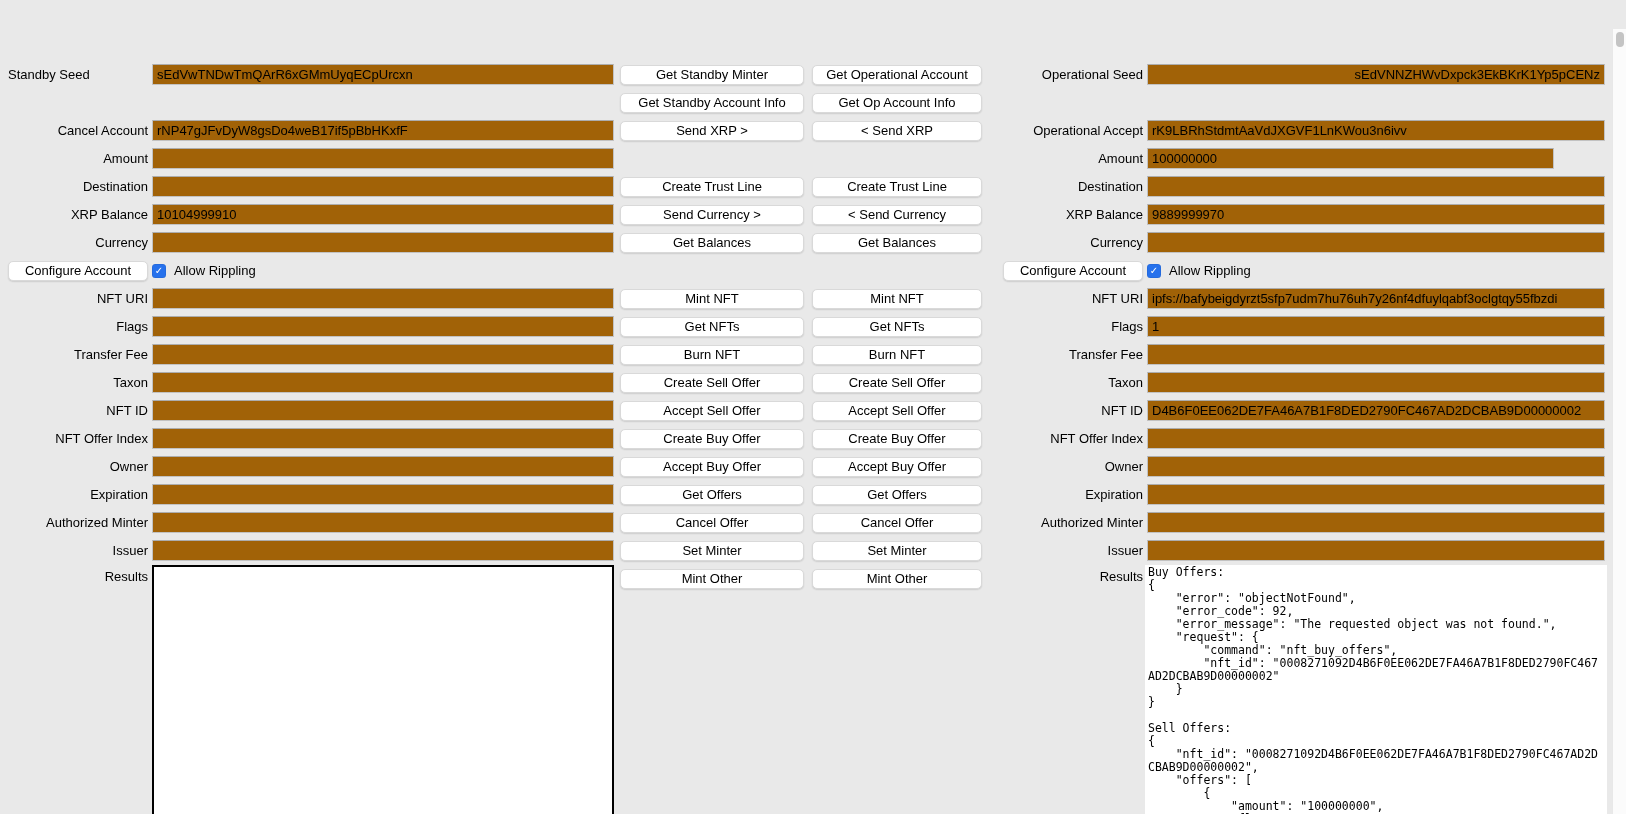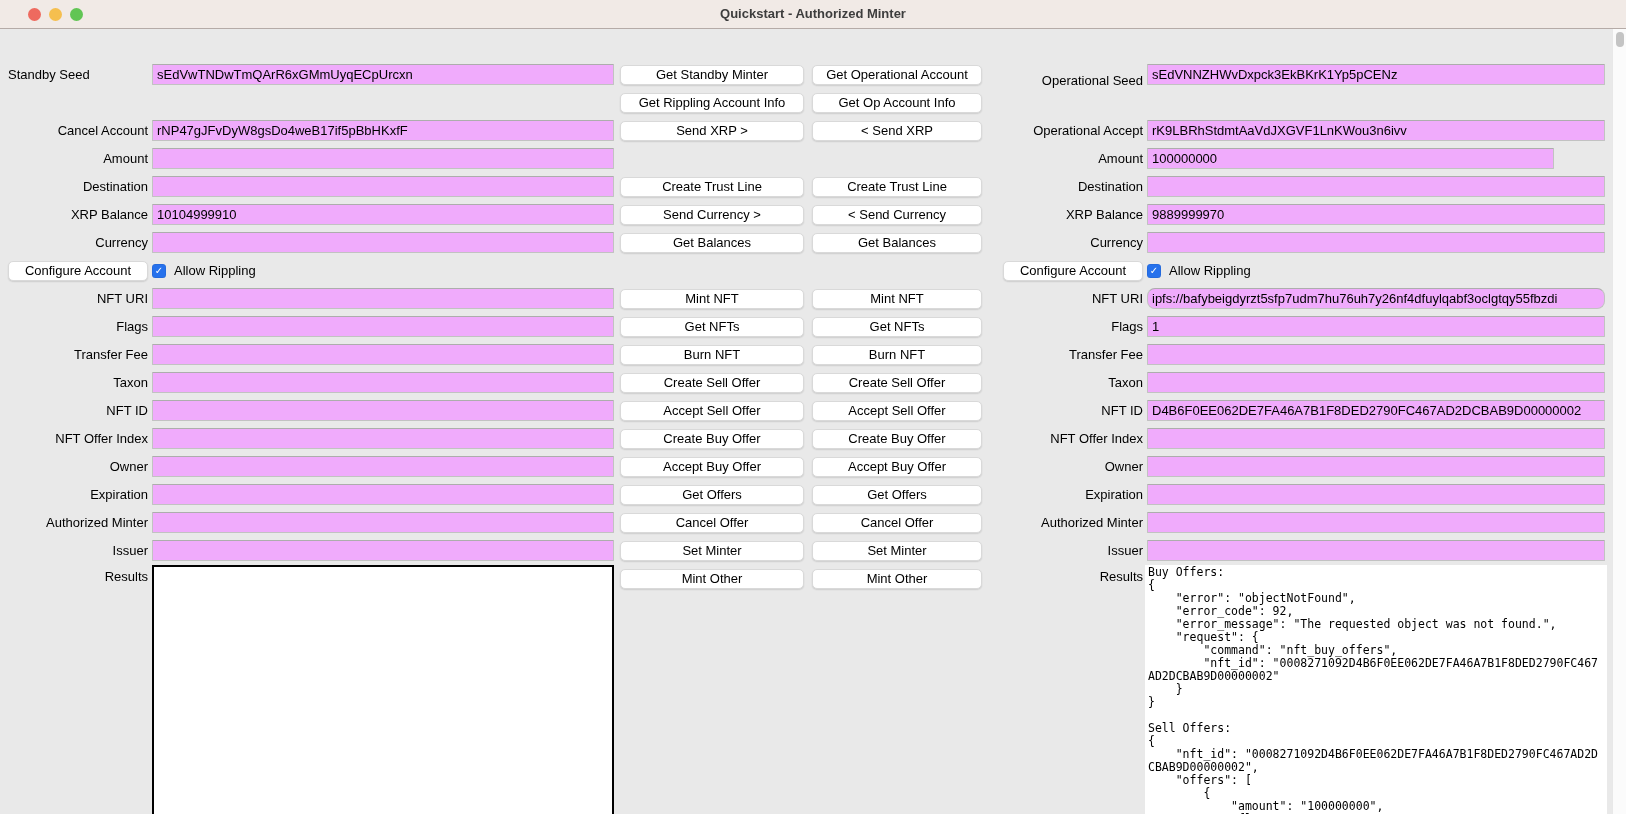--- a/index.html
+++ b/index.html
@@ -10,21 +10,21 @@
          font-size:13px;font-weight:bold;color:#3d3d3d;}
   .traffic{position:absolute;left:28px;top:7.5px;display:flex;gap:8px;}
   .tl{width:13px;height:13px;border-radius:50%;display:inline-block;}
   .tl.red{background:#ee6a5f;}
   .tl.yellow{background:#f5bf4f;}
   .tl.green{background:#61c554;}
   .content{position:absolute;left:0;top:29px;width:1626px;height:785px;background:#e9e9e9;}
 
   .lbl{position:absolute;height:20px;line-height:20px;font-size:13px;color:#000;text-align:right;white-space:nowrap;}
   .lbl-first{text-align:left;padding-left:8px;}
-  .entry{position:absolute;height:21px;box-sizing:border-box;background:#f0abfc;border:1px solid #c2c2c2;
+  .entry{position:absolute;height:21px;box-sizing:border-box;background:#a16207;border:1px solid #c2c2c2;
          border-top-color:#adadad;border-radius:1px;font-family:"Liberation Sans","DejaVu Sans",sans-serif;
          font-size:13px;color:#000;padding:0 4px;outline:none;}
   .btn{position:absolute;height:20px;box-sizing:border-box;background:#ffffff;border:1px solid #d9d9d9;
        border-radius:5px;box-shadow:0 1px 1.5px rgba(0,0,0,0.12);font-family:"Liberation Sans","DejaVu Sans",sans-serif;
        font-size:13px;color:#000;padding:0;line-height:18px;text-align:center;white-space:nowrap;}
   .checkbox{position:absolute;width:14px;height:14px;border-radius:3.5px;background:#2671ec;
             box-shadow:inset 0 0 0 0.5px rgba(0,0,0,0.12);}
   .checkbox .check{position:absolute;left:0;top:0;width:14px;height:14px;line-height:14px;text-align:center;
                    color:#fff;font-size:10px;font-weight:bold;}
   .chk-label{position:absolute;height:20px;line-height:20px;font-size:13px;color:#000;white-space:nowrap;}
@@ -33,36 +33,28 @@
   .results-box-right{position:absolute;left:1145px;top:536px;width:462px;height:278px;background:#fff;overflow:hidden;}
   pre.mono{margin:0;padding:1px 0 0 3px;font-family:"DejaVu Sans Mono","Liberation Mono",monospace;
            font-size:11.5px;line-height:13px;color:#000;white-space:pre;}
   .scrollbar{position:absolute;left:1612px;top:0;width:14px;height:785px;background:#fbfbfb;border-left:1px solid #e8e8e8;}
   .scrollbar .thumb{position:absolute;left:3px;top:3px;width:8px;height:15px;border-radius:4px;background:#c4c4c4;}
 </style>
 </head>
 <body>
 
 <div class="window">
-  <div class="titlebar">
-    <div class="traffic">
-      <span class="tl red"></span>
-      <span class="tl yellow"></span>
-      <span class="tl green"></span>
-    </div>
-    <div class="title">Quickstart - Authorized Minter</div>
-  </div>
 
   <div class="content">
 
     <div id="rows">
         <div class="lbl lbl-first" style="left: 0px; top: 36px; width: 148px;">Standby Seed</div>
         <input type="text" class="entry" value="sEdVwTNDwTmQArR6xGMmUyqECpUrcxn" style="left: 152px; top: 35px; width: 462px;">
-        <div class="lbl" style="left: 990px; top: 36px; width: 153px; margin-top: 6px;">Operational Seed</div>
-        <input type="text" class="entry" value="sEdVNNZHWvDxpck3EkBKrK1Yp5pCENz" style="left: 1147px; top: 35px; width: 458px;">
+        <div class="lbl" style="left: 990px; top: 36px; width: 153px;">Operational Seed</div>
+        <input type="text" class="entry" value="sEdVNNZHWvDxpck3EkBKrK1Yp5pCENz" style="left: 1147px; top: 35px; width: 458px; text-align: right;">
         <div class="lbl" style="left: 0px; top: 92px; width: 148px;">Cancel Account</div>
         <input type="text" class="entry" value="rNP47gJFvDyW8gsDo4weB17if5pBbHKxfF" style="left: 152px; top: 91px; width: 462px;">
         <div class="lbl" style="left: 990px; top: 92px; width: 153px;">Operational Accept</div>
         <input type="text" class="entry" value="rK9LBRhStdmtAaVdJXGVF1LnKWou3n6ivv" style="left: 1147px; top: 91px; width: 458px;">
         <div class="lbl" style="left: 0px; top: 120px; width: 148px;">Amount</div>
         <input type="text" class="entry" value="" style="left: 152px; top: 119px; width: 462px;">
         <div class="lbl" style="left: 990px; top: 120px; width: 153px;">Amount</div>
         <input type="text" class="entry" value="100000000" style="left: 1147px; top: 119px; width: 407px;">
         <div class="lbl" style="left: 0px; top: 148px; width: 148px;">Destination</div>
         <input type="text" class="entry" value="" style="left: 152px; top: 147px; width: 462px;">
@@ -72,21 +64,21 @@
         <input type="text" class="entry" value="10104999910" style="left: 152px; top: 175px; width: 462px;">
         <div class="lbl" style="left: 990px; top: 176px; width: 153px;">XRP Balance</div>
         <input type="text" class="entry" value="9889999970" style="left: 1147px; top: 175px; width: 458px;">
         <div class="lbl" style="left: 0px; top: 204px; width: 148px;">Currency</div>
         <input type="text" class="entry" value="" style="left: 152px; top: 203px; width: 462px;">
         <div class="lbl" style="left: 990px; top: 204px; width: 153px;">Currency</div>
         <input type="text" class="entry" value="" style="left: 1147px; top: 203px; width: 458px;">
         <div class="lbl" style="left: 0px; top: 260px; width: 148px;">NFT URI</div>
         <input type="text" class="entry" value="" style="left: 152px; top: 259px; width: 462px;">
         <div class="lbl" style="left: 990px; top: 260px; width: 153px;">NFT URI</div>
-        <input type="text" class="entry" value="ipfs://bafybeigdyrzt5sfp7udm7hu76uh7y26nf4dfuylqabf3oclgtqy55fbzdi" style="left: 1147px; top: 259px; width: 458px; border-radius: 8px;">
+        <input type="text" class="entry" value="ipfs://bafybeigdyrzt5sfp7udm7hu76uh7y26nf4dfuylqabf3oclgtqy55fbzdi" style="left: 1147px; top: 259px; width: 458px;">
         <div class="lbl" style="left: 0px; top: 288px; width: 148px;">Flags</div>
         <input type="text" class="entry" value="" style="left: 152px; top: 287px; width: 462px;">
         <div class="lbl" style="left: 990px; top: 288px; width: 153px;">Flags</div>
         <input type="text" class="entry" value="1" style="left: 1147px; top: 287px; width: 458px;">
         <div class="lbl" style="left: 0px; top: 316px; width: 148px;">Transfer Fee</div>
         <input type="text" class="entry" value="" style="left: 152px; top: 315px; width: 462px;">
         <div class="lbl" style="left: 990px; top: 316px; width: 153px;">Transfer Fee</div>
         <input type="text" class="entry" value="" style="left: 1147px; top: 315px; width: 458px;">
         <div class="lbl" style="left: 0px; top: 344px; width: 148px;">Taxon</div>
         <input type="text" class="entry" value="" style="left: 152px; top: 343px; width: 462px;">
@@ -111,21 +103,21 @@
         <div class="lbl" style="left: 0px; top: 484px; width: 148px;">Authorized Minter</div>
         <input type="text" class="entry" value="" style="left: 152px; top: 483px; width: 462px;">
         <div class="lbl" style="left: 990px; top: 484px; width: 153px;">Authorized Minter</div>
         <input type="text" class="entry" value="" style="left: 1147px; top: 483px; width: 458px;">
         <div class="lbl" style="left: 0px; top: 512px; width: 148px;">Issuer</div>
         <input type="text" class="entry" value="" style="left: 152px; top: 511px; width: 462px;">
         <div class="lbl" style="left: 990px; top: 512px; width: 153px;">Issuer</div>
         <input type="text" class="entry" value="" style="left: 1147px; top: 511px; width: 458px;">
         <button class="btn" style="left: 620px; top: 36px; width: 184px;">Get Standby Minter</button>
         <button class="btn" style="left: 812px; top: 36px; width: 170px;">Get Operational Account</button>
-        <button class="btn" style="left: 620px; top: 64px; width: 184px;">Get Rippling Account Info</button>
+        <button class="btn" style="left: 620px; top: 64px; width: 184px;">Get Standby Account Info</button>
         <button class="btn" style="left: 812px; top: 64px; width: 170px;">Get Op Account Info</button>
         <button class="btn" style="left: 620px; top: 92px; width: 184px;">Send XRP &gt;</button>
         <button class="btn" style="left: 812px; top: 92px; width: 170px;">&lt; Send XRP</button>
         <button class="btn" style="left: 620px; top: 148px; width: 184px;">Create Trust Line</button>
         <button class="btn" style="left: 812px; top: 148px; width: 170px;">Create Trust Line</button>
         <button class="btn" style="left: 620px; top: 176px; width: 184px;">Send Currency &gt;</button>
         <button class="btn" style="left: 812px; top: 176px; width: 170px;">&lt; Send Currency</button>
         <button class="btn" style="left: 620px; top: 204px; width: 184px;">Get Balances</button>
         <button class="btn" style="left: 812px; top: 204px; width: 170px;">Get Balances</button>
         <button class="btn" style="left: 620px; top: 260px; width: 184px;">Mint NFT</button>

